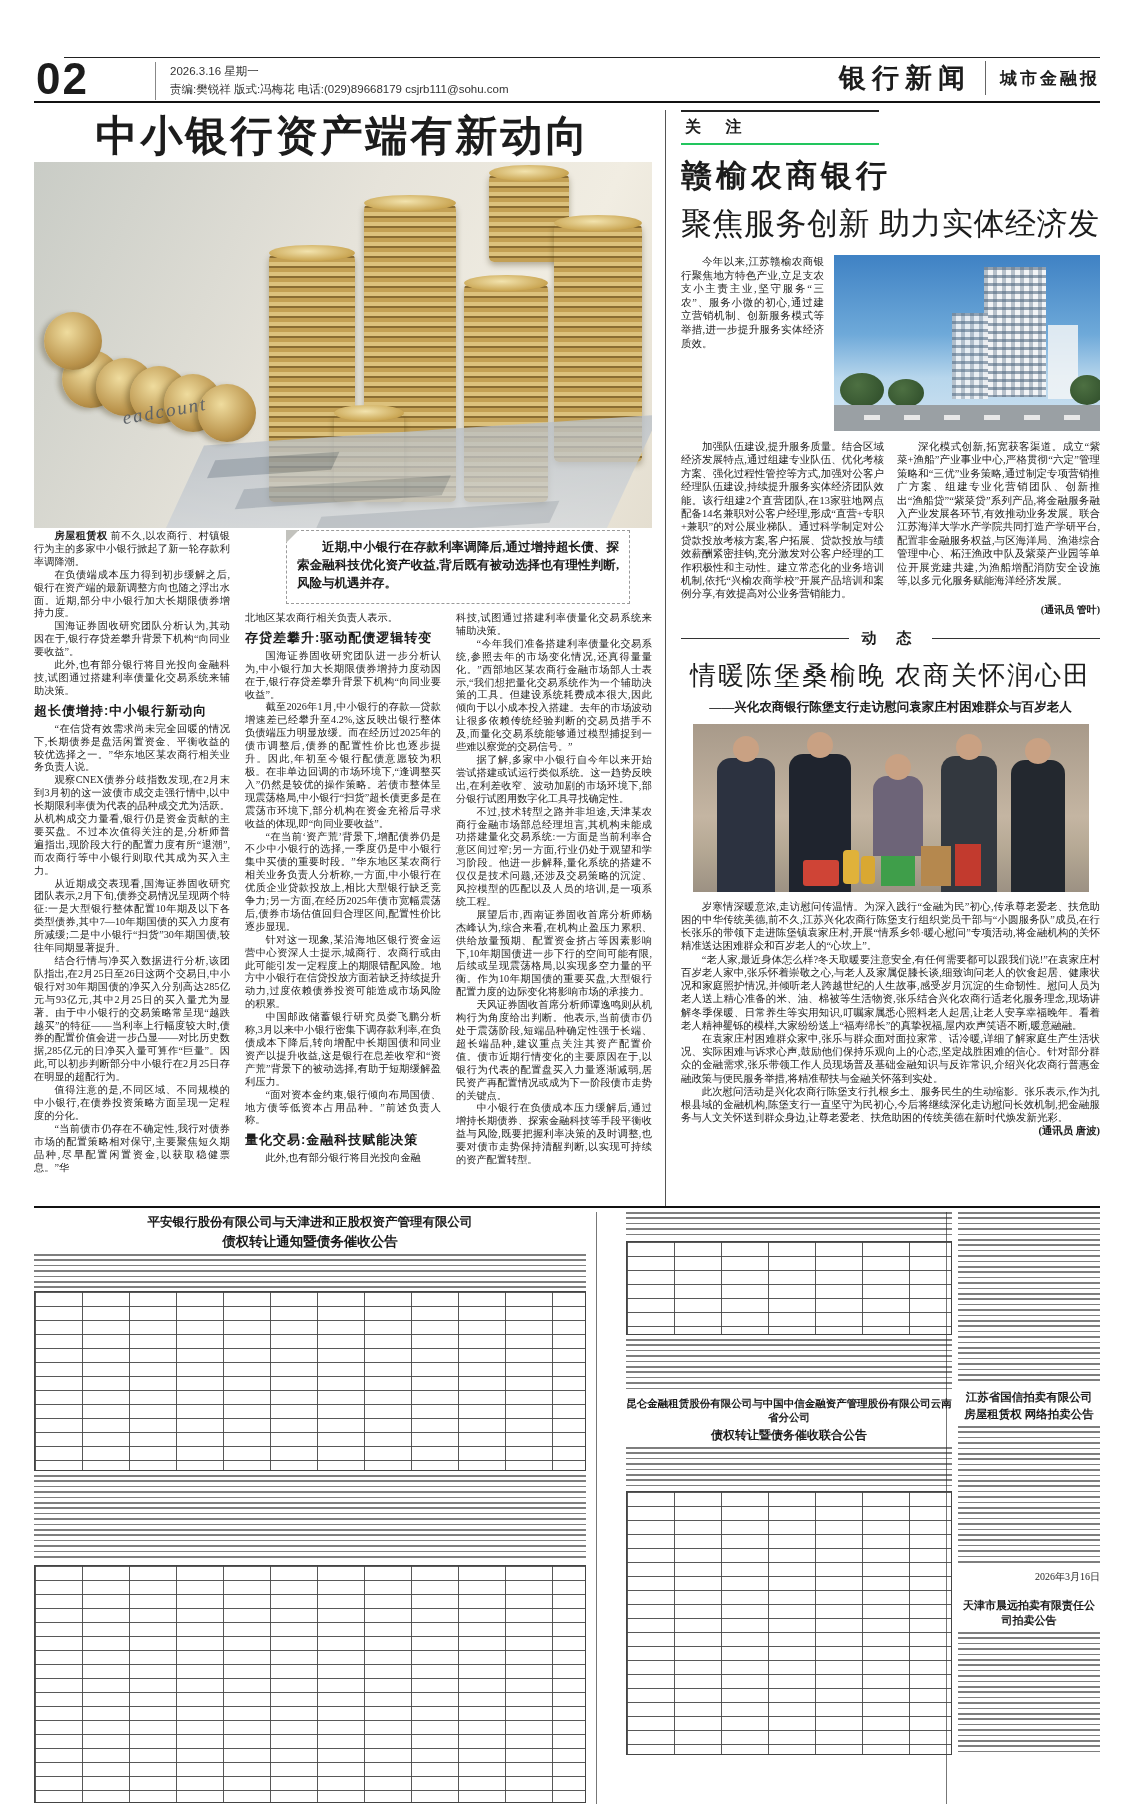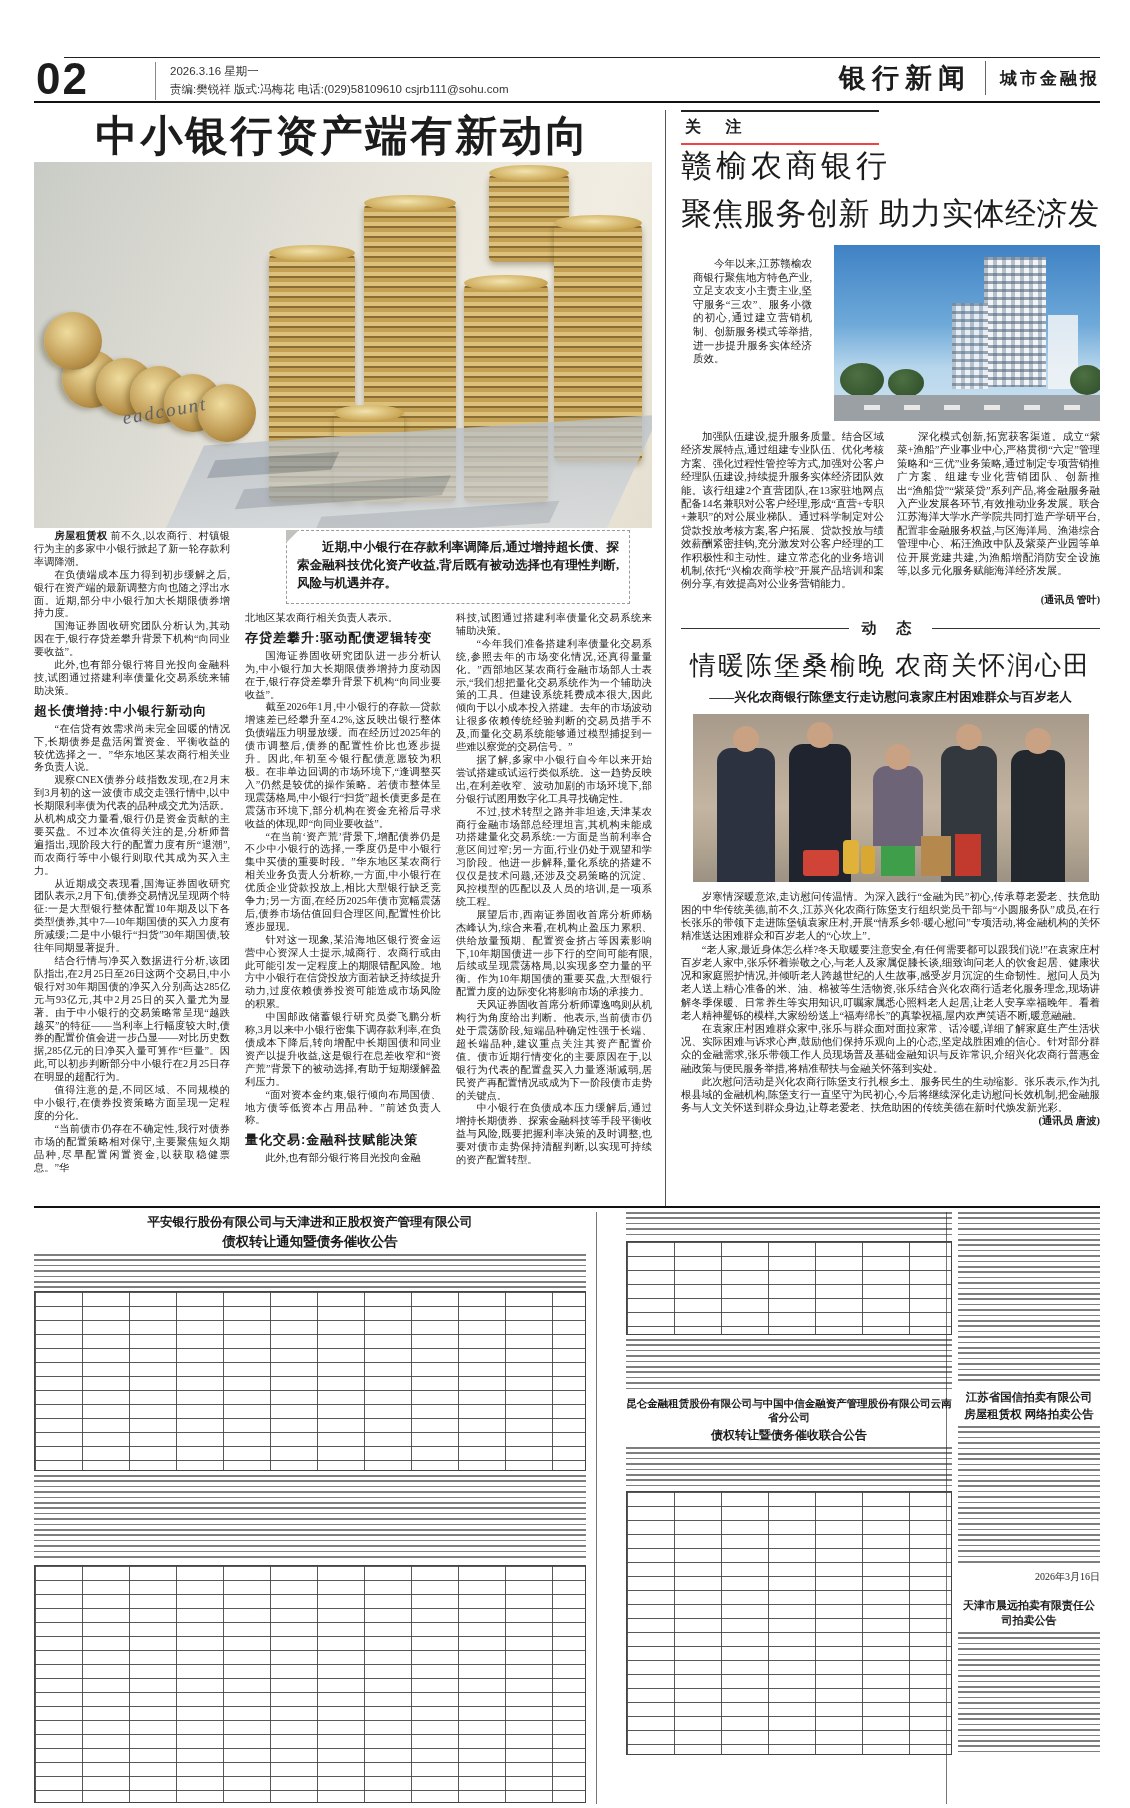--- a/index.html
+++ b/index.html
@@ -40,27 +40,27 @@
   #col1{left:0;top:424px;height:676px;}
   #col2{left:211px;top:506px;height:594px;}
   #col3{left:422px;top:506px;height:594px;}
   .artcol p{margin:0;text-indent:2em;}
   .artcol p.noindent{text-indent:0;}
   .artcol h4{margin:7px 0 5px;font-family:"Liberation Sans",sans-serif;font-size:13px;letter-spacing:1px;text-indent:0;}
   
   #vdiv{left:665px;top:110px;width:0;height:1096px;border-left:1px solid #555;}
   
   #right{left:681px;top:106px;width:419px;height:1100px;overflow:hidden;}
-  #kicker-box{width:190px;border-top:2px solid #222;border-bottom:2px solid #ef4444;padding:5px 4px;margin-top:4px;}
+  #kicker-box{width:190px;border-top:2px solid #222;border-bottom:2px solid #22c55e;padding:5px 4px;margin-top:4px;}
   #kicker-box span{font-family:"Liberation Sans",sans-serif;font-size:16px;font-weight:bold;letter-spacing:10px;}
-  #focus-h1{font-family:"Liberation Sans",sans-serif;font-weight:400;font-size:31px;letter-spacing:4px;margin-top:0;}
+  #focus-h1{font-family:"Liberation Sans",sans-serif;font-weight:700;font-size:31px;letter-spacing:4px;margin-top:10px;}
   #focus-h2{font-family:"Liberation Sans",sans-serif;font-weight:400;font-size:31px;letter-spacing:0.5px;margin-top:6px;white-space:nowrap;}
   #focus-row{display:flex;margin-top:10px;}
   #focus-introcol{width:143px;font-size:10.5px;line-height:13.6px;text-align:justify;}
-  #focus-introcol p{margin:12px;text-indent:2em;}
+  #focus-introcol p{margin:0;text-indent:2em;}
   #photo-building{width:266px;height:176px;margin-left:10px;overflow:hidden;position:relative;background:linear-gradient(#3f82c4 0%,#6ea9d9 45%,#b7d6ec 70%,#cfe3f2 100%);}
   .bld{position:absolute;background:#f2f4f6;}
   .bld-win{background-image:repeating-linear-gradient(to bottom,rgba(70,95,120,.55) 0 3px,transparent 3px 8px),repeating-linear-gradient(to right,rgba(70,95,120,.35) 0 4px,transparent 4px 9px);}
   .tree{position:absolute;border-radius:50%;background:radial-gradient(circle at 40% 35%,#4d7042,#2c4a28);}
   .road{position:absolute;left:0;bottom:0;width:100%;height:26px;background:#9aa0a4;}
   .road i{position:absolute;top:10px;width:16px;height:5px;background:#e8e8e8;display:block;}
   #focus-body{margin-top:9px;font-size:10.5px;line-height:13.4px;text-align:justify;column-count:2;column-gap:13px;}
   #focus-body p{margin:0;text-indent:2em;}
   .byline{font-weight:bold;}
   
@@ -88,21 +88,21 @@
 </head>
 <body>
 
 <div class="abs" id="hdr-topline"></div>
 <div class="abs" id="page-num">02</div>
 <div class="abs" id="hdr-vsep"></div>
 <div class="abs" id="hdr-info">
   <div>2026.3.16 星期一</div>
   <div>
     <span>责编:樊锐祥 版式:冯梅花</span>
-    <span>电话:(029)58109610</span>
+    <span>电话:(029)89668179</span>
     <span>csjrb111@sohu.com</span>
   </div>
 </div>
 <div class="abs" id="hdr-right">
   <span id="section-name">银行新闻</span>
   <span id="hdr-vsep2"></span>
   <span id="paper-name">城市金融报</span>
 </div>
 <div class="abs" id="hdr-botline"></div>
 

